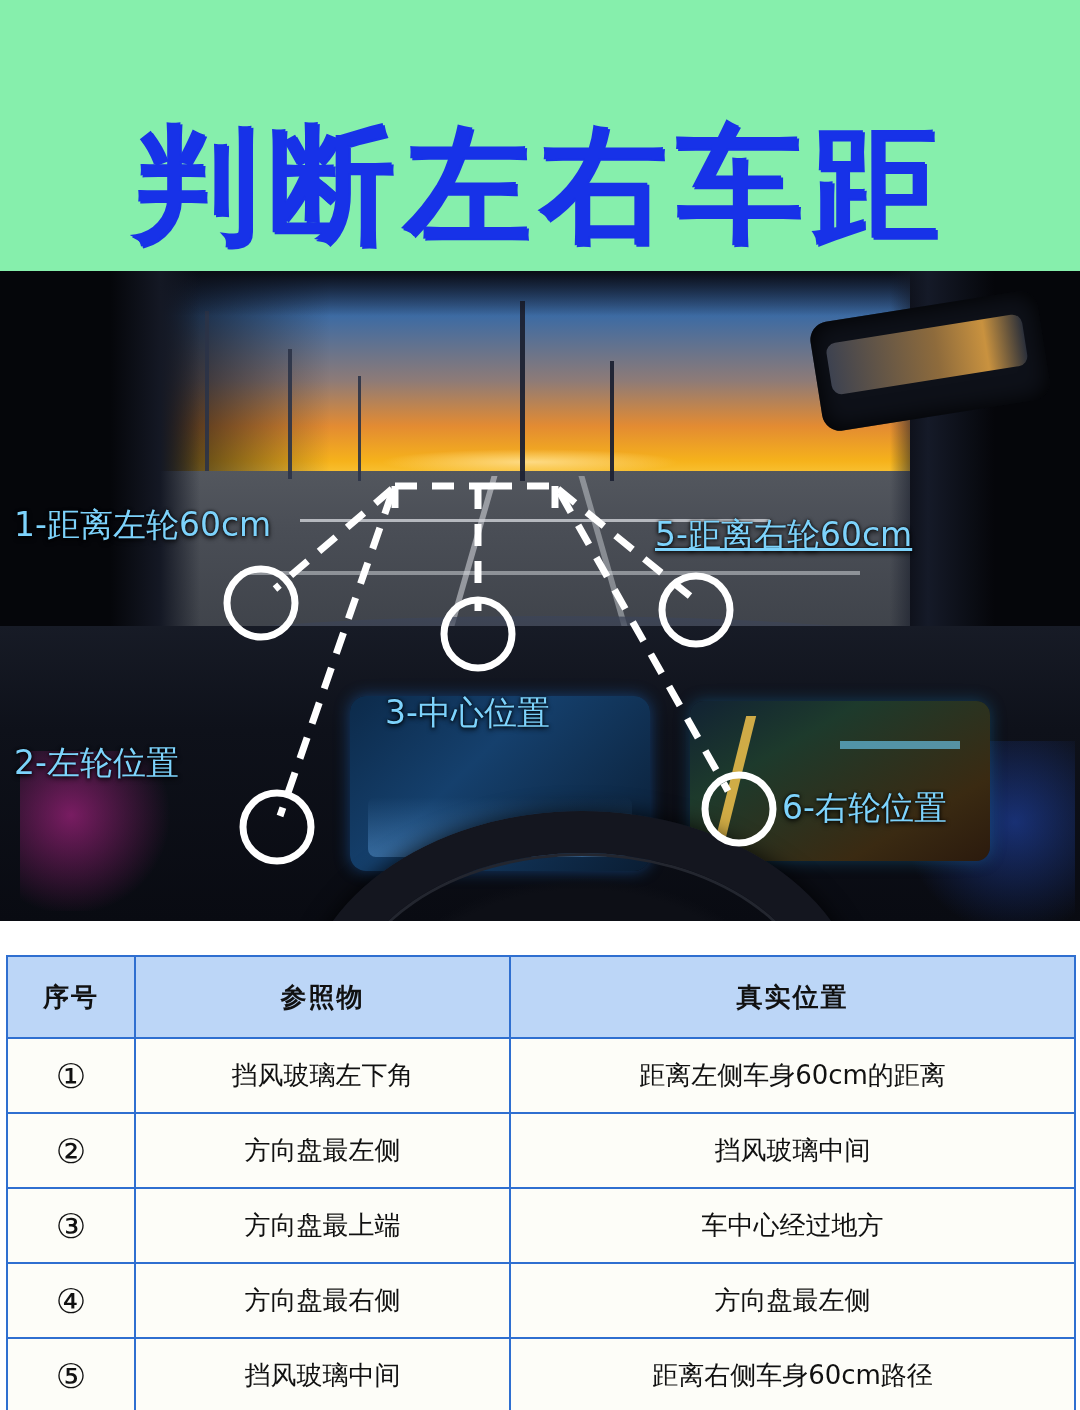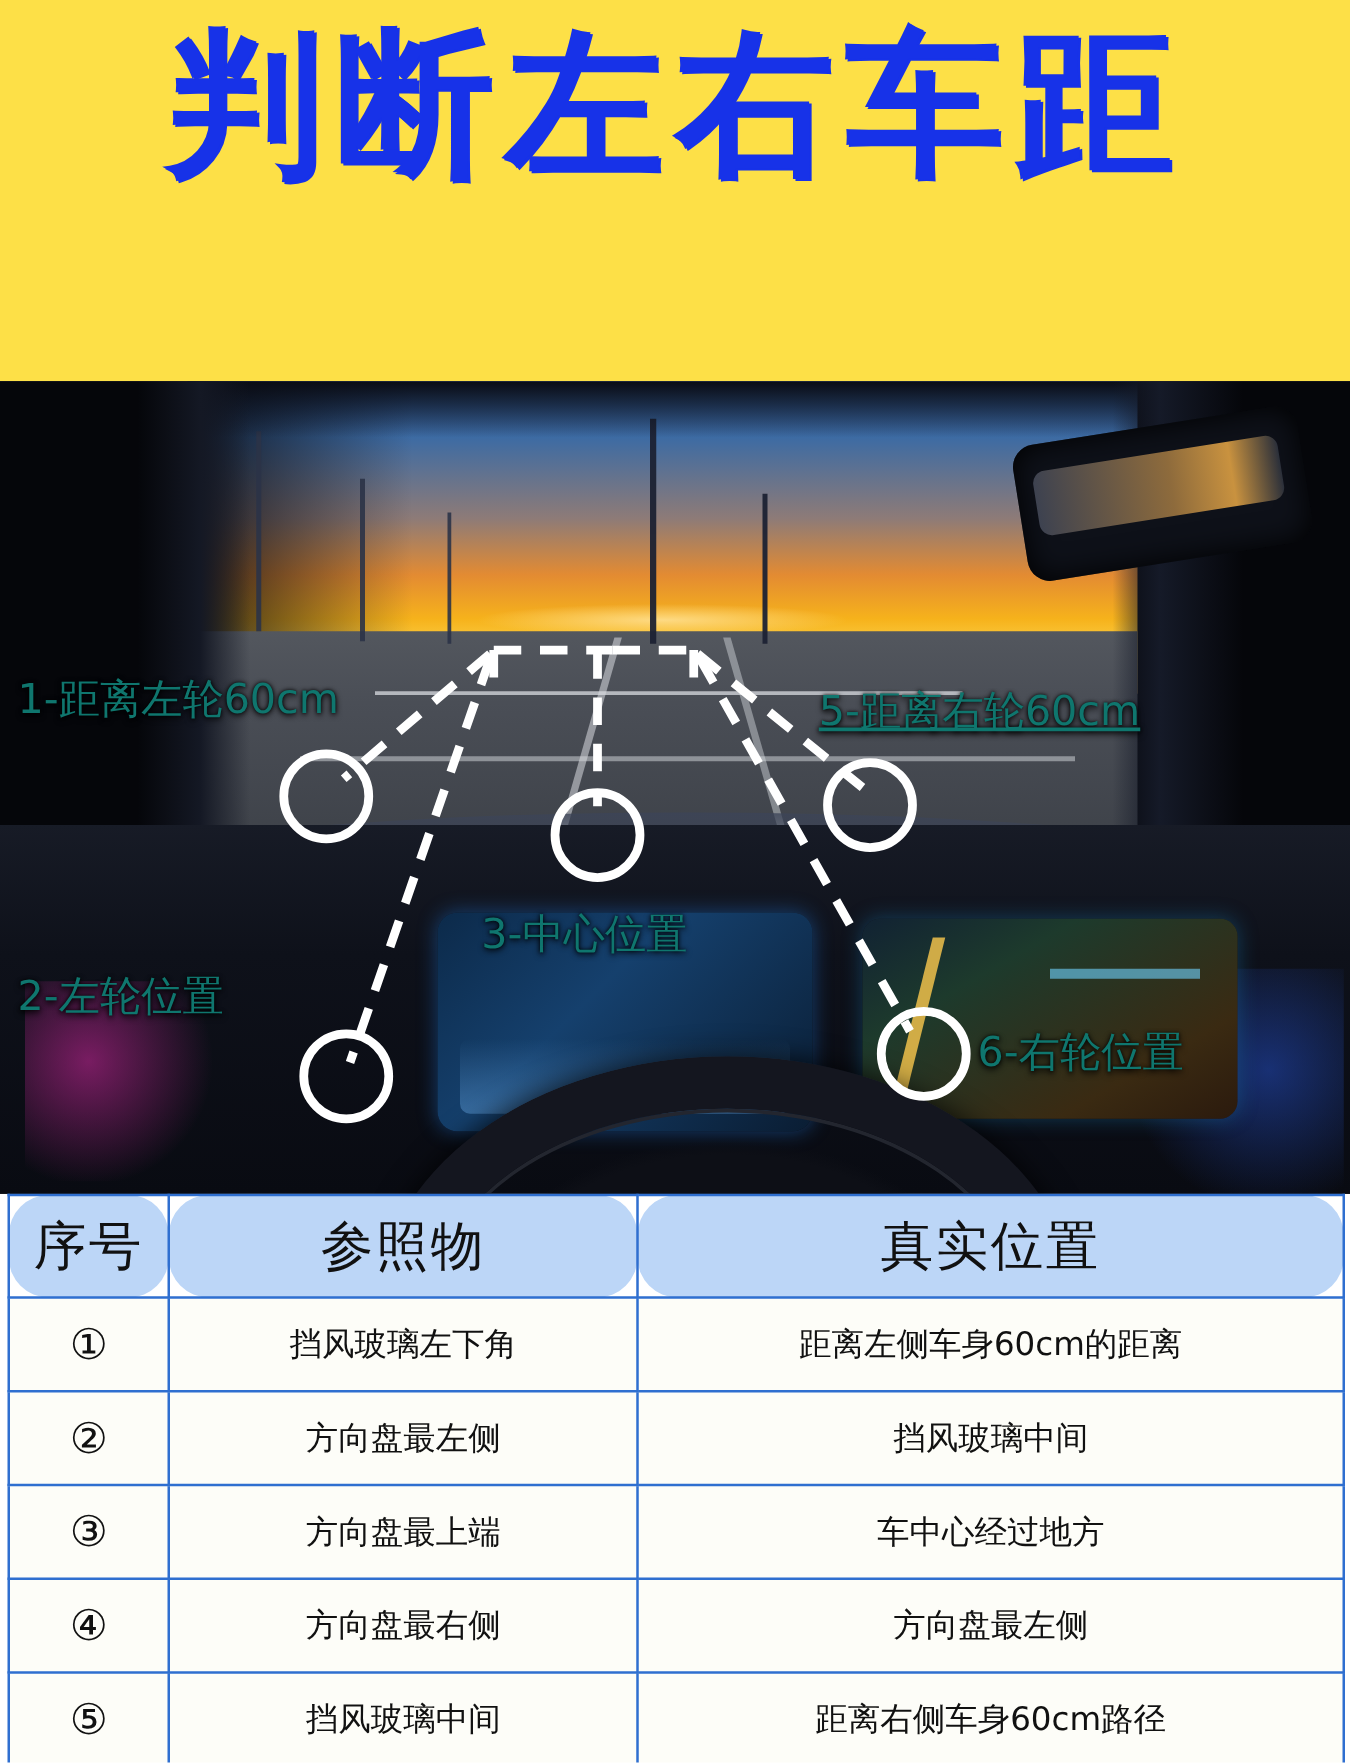--- a/index.html
+++ b/index.html
@@ -10,25 +10,25 @@
   body {
     width: 1080px;
     height: 1410px;
     font-family: "Liberation Sans", "DejaVu Sans", sans-serif;
     overflow: hidden;
     position: relative;
   }
 
   
   .title-bar {
-    height: 305px;
+    height: 271px;
     display: flex;
-    align-items: flex-start;
+    align-items: flex-end;
     justify-content: center;
-    background: #fde047;
+    background: #86efac;
   }
   .title-text {
     font-family: "DejaVu Sans", sans-serif;
     font-size: 126px;
     font-weight: bold;
     color: #1732e8;
     letter-spacing: 10px;
     white-space: nowrap;
     text-shadow: 2px 2px 0 #1732e8;
   }
@@ -173,21 +173,21 @@
   }
 
   
   .overlay-svg {
     position: absolute;
     left: 0; top: 0;
     width: 1080px; height: 650px;
   }
   .ann-label {
     position: absolute;
-    color: #0f766e;
+    color: #7dd3fc;
     font-size: 33px;
     font-family: "DejaVu Sans", sans-serif;
     white-space: nowrap;
     text-shadow: 0 2px 5px rgba(0,0,0,.95), 0 0 3px rgba(0,0,0,.9);
   }
 
   
   .table-wrap {
     position: absolute;
     left: 6px;
@@ -200,25 +200,24 @@
     table-layout: fixed;
     font-family: "DejaVu Sans", sans-serif;
   }
   th, td {
     border: 2px solid #2f6fd0;
     text-align: center;
     color: #111111;
   }
   thead th {
     background: #bcd6f7;
-    font-size: 42px;
-    font-weight: normal;
+    font-size: 26px;
+    font-weight: bold;
     height: 78px;
     letter-spacing: 2px;
-    border-radius: 32px;
   }
   tbody td {
     background: #fdfdf8;
     font-size: 26px;
     height: 71px;
   }
   col.c1 { width: 128px; }
   col.c2 { width: 375px; }
   col.c3 { width: 565px; }
   .num-cell { font-size: 34px; }

